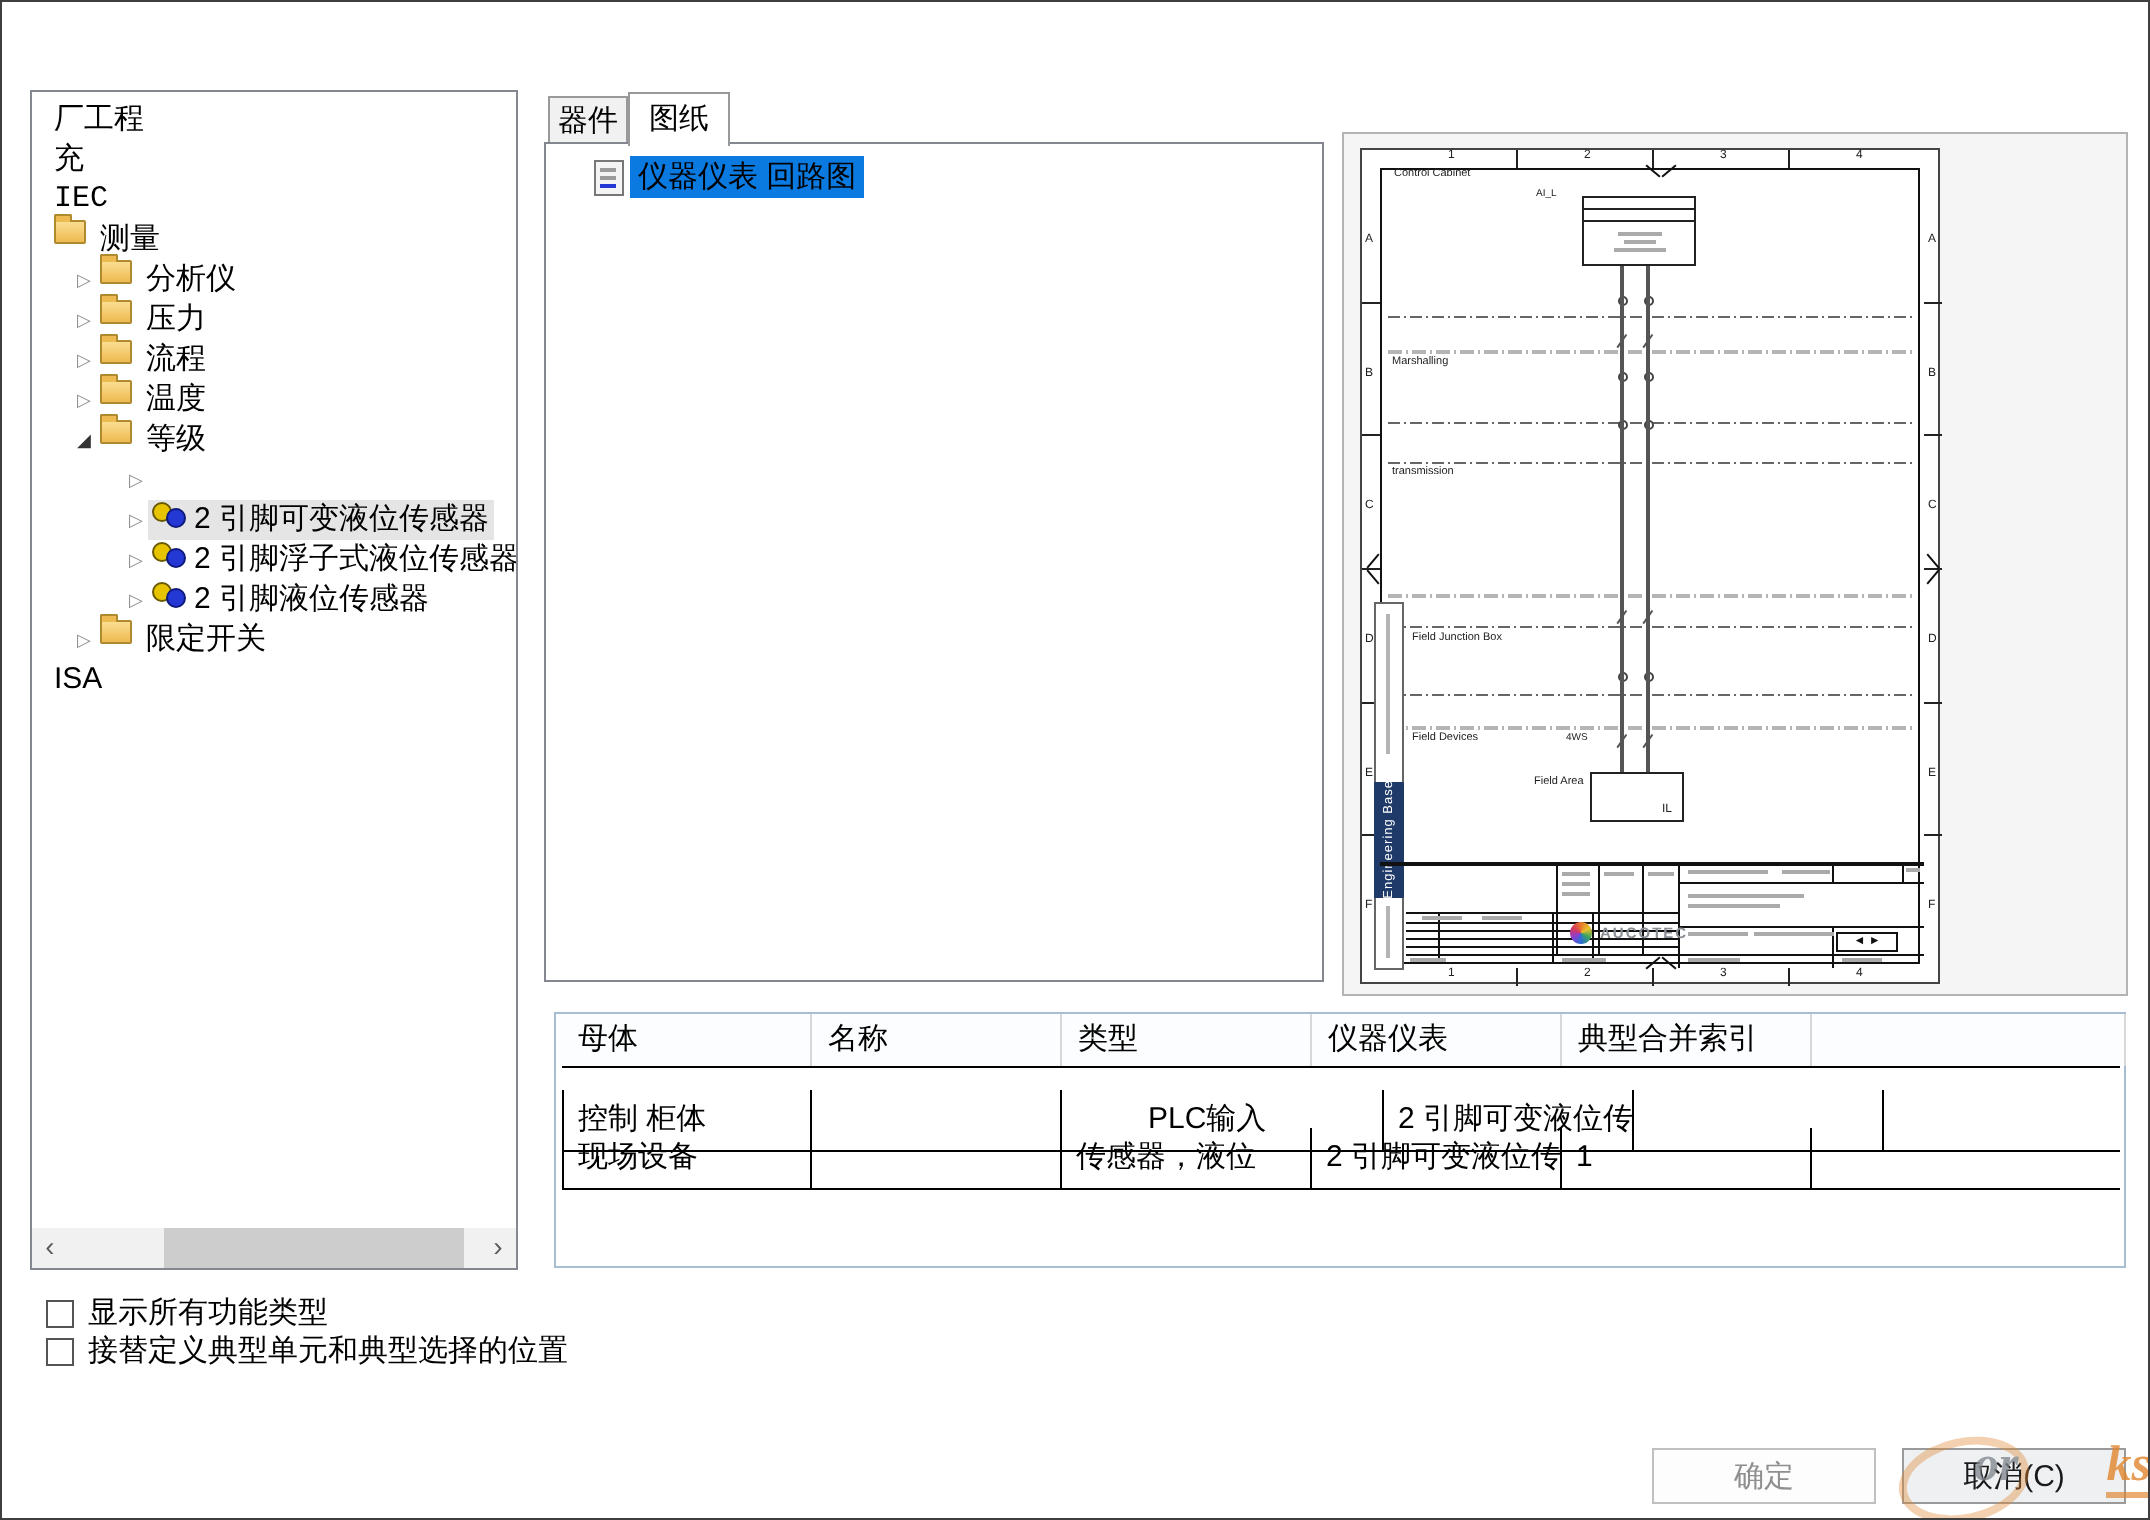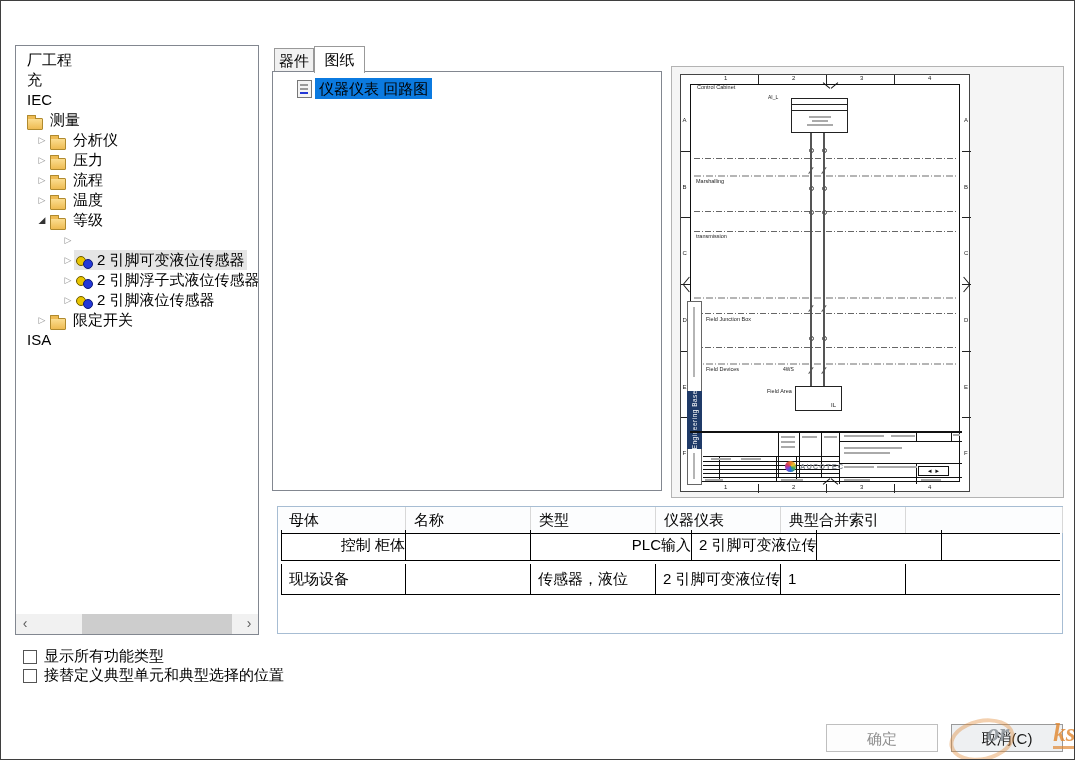--- a/index.html
+++ b/index.html
@@ -20,21 +20,21 @@
   
   .tree-panel{position:absolute;left:14px;top:44px;width:244px;height:590px;border:1px solid #828790;background:#fff;box-sizing:border-box;overflow:hidden;}
   .trow{position:relative;height:20px;line-height:20px;font-size:15px;color:#000;white-space:nowrap;display:flex;align-items:center;}
   .arrow{width:12px;display:inline-block;font-size:9px;color:#8f8f8f;text-align:center;flex:0 0 12px;}
   .arrow.expanded{color:#333;font-size:9px;}
   .folder{position:relative;width:16px;height:12px;flex:0 0 16px;margin-right:7px;background:linear-gradient(#fbdd90,#eebb52);border:1px solid #b08a2e;border-radius:1px;box-sizing:border-box;}
   .folder::before{content:"";position:absolute;left:-1px;top:-4px;width:7px;height:3px;background:#eebb52;border:1px solid #b08a2e;border-bottom:none;border-radius:1px 1px 0 0;}
   .gears{position:relative;width:17px;height:15px;flex:0 0 17px;margin-right:4px;}
   .gears::before{content:"";position:absolute;left:0;top:1px;width:8px;height:8px;border-radius:50%;background:#e8c400;border:1.5px solid #6b5900;}
   .gears::after{content:"";position:absolute;left:7px;top:4px;width:8px;height:8px;border-radius:50%;background:#2438d6;border:1.5px solid #0e1a7a;}
-  .sw{display:inline-flex;align-items:flex-end;padding:0 2px;}
+  .sw{display:inline-flex;align-items:flex-start;padding:0 2px;}
   .sw.sel{background:#e5e5e5;}
   .hscroll{position:absolute;left:0;bottom:0;width:242px;height:20px;background:#f1f1f1;}
   .sarrow{position:absolute;top:0;width:18px;height:20px;line-height:19px;text-align:center;font-size:14px;color:#5a5a5a;}
   .sarrow.left{left:0}.sarrow.right{right:0}
   .sthumb{position:absolute;left:66px;top:0;width:150px;height:20px;background:#cdcdcd;}
   
   .tab{position:absolute;box-sizing:border-box;border:1px solid #999;border-bottom:none;background:#f1f1f1;text-align:center;font-size:15px;color:#000;}
   .tab.t0{left:273px;top:47px;width:40px;height:23px;line-height:23px;}
   .tab.t1{left:313px;top:45px;width:51px;height:27px;line-height:25px;background:#fff;z-index:3;}
   .list-panel{position:absolute;left:271px;top:70px;width:390px;height:420px;border:1px solid #828790;background:#fff;box-sizing:border-box;}
@@ -103,21 +103,21 @@
         <div class="trow" style="padding-left: 9px;">
           <span class="sw">
             <span>厂工程</span>
           </span>
         </div>
         <div class="trow" style="padding-left: 9px;">
           <span class="sw">
             <span>充</span>
           </span>
         </div>
-        <div class="trow" style="padding-left: 9px;">
+        <div class="trow" style="padding-left: 9px; font-family: Liberation Mono, monospace;">
           <span class="sw">
             <span>IEC</span>
           </span>
         </div>
         <div class="trow" style="padding-left: 9px;">
           <span class="sw">
             <span class="folder"></span>
             <span>测量</span>
           </span>
         </div>
@@ -362,21 +362,21 @@
     <div class="ghead" id="ghead">
         <div class="gh" style="left: 3px; width: 125px;">母体</div>
         <div class="gh" style="left: 128px; width: 125px;">名称</div>
         <div class="gh" style="left: 253px; width: 125px;">类型</div>
         <div class="gh" style="left: 378px; width: 125px;">仪器仪表</div>
         <div class="gh" style="left: 503px; width: 125px;">典型合并索引</div>
         <div class="gh" style="left: 628px; width: 157px;"></div>
       </div>
     <div class="gtop" id="gtop" style="width: 779px;"></div>
     <div id="gbody">
-        <div class="grow" style="top: 23px; width: 779px; text-align: right;">
+        <div class="grow" style="top: 38px; width: 779px;">
           <div class="gc first" style="width: 125px;">控制 柜体</div>
           <div class="gc" style="width: 125px;"></div>
           <div class="gc" style="width: 125px; margin-left: 36px;">PLC输入</div>
           <div class="gc" style="width: 125px;">2 引脚可变液位传</div>
           <div class="gc" style="width: 125px;"></div>
           <div class="gc last"></div>
         </div>
         <div class="grow" style="top: 57px; width: 779px;">
           <div class="gc first" style="width: 125px;">现场设备</div>
           <div class="gc" style="width: 125px;"></div>

